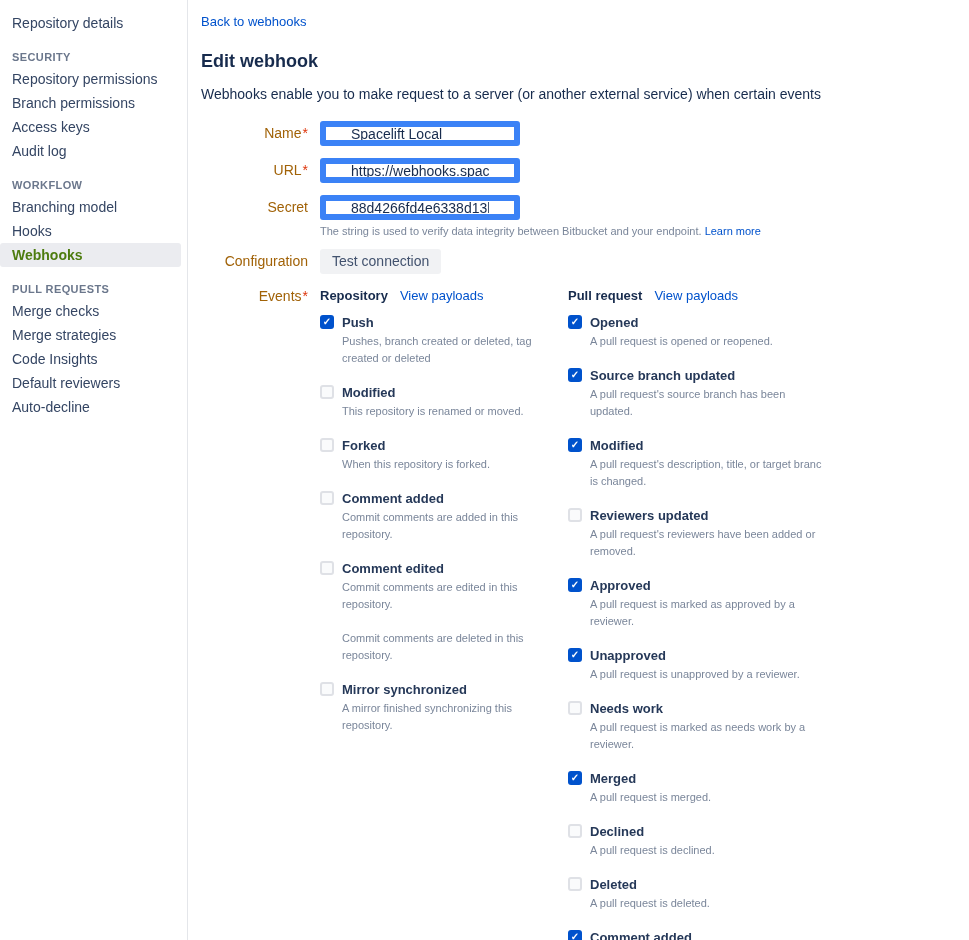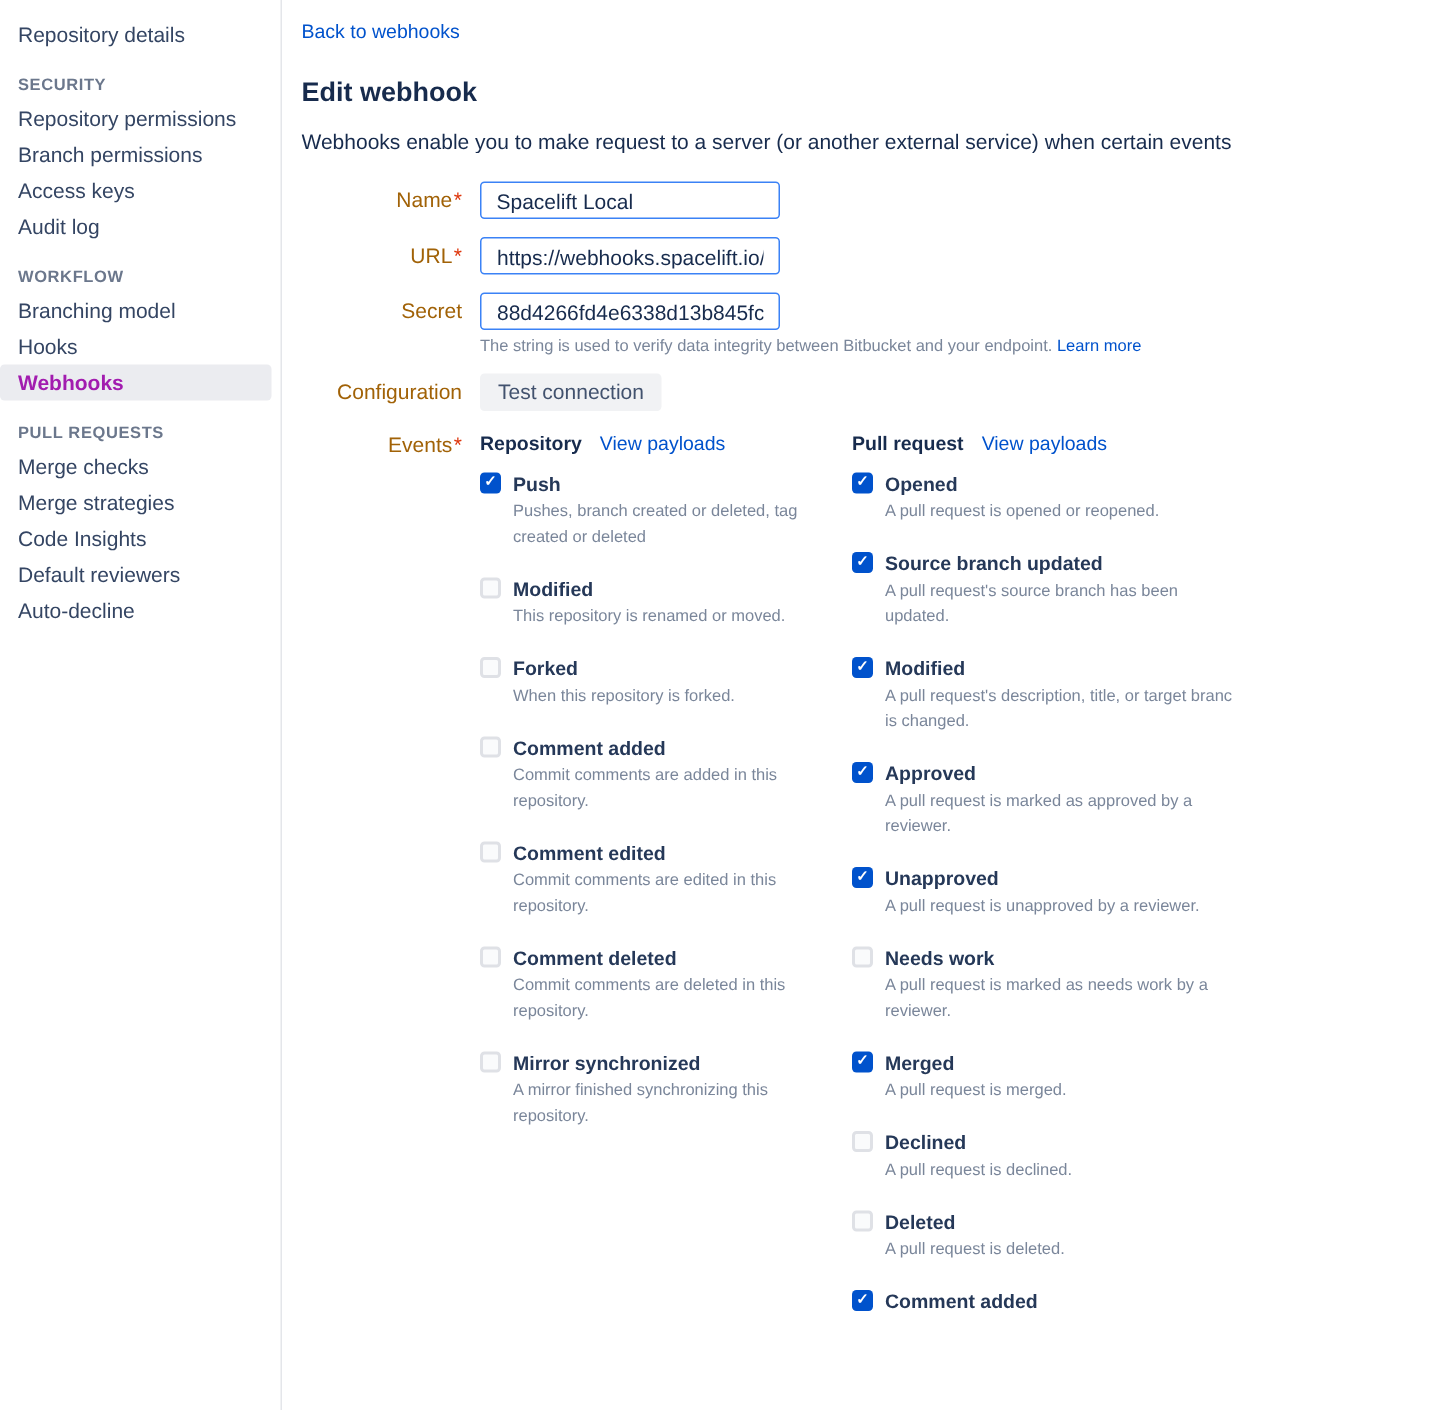--- a/index.html
+++ b/index.html
@@ -6,38 +6,38 @@
   html,body { width:969px; height:940px; overflow:hidden; background:#fff;
     font-family:"Liberation Sans", sans-serif; color:#172B4D; }
   .app { display:flex; width:822px; height:940px; }
 
   
   .sidebar { width:188px; flex:0 0 188px; border-right:1px solid #E4E6EA; padding-top:11px; }
   .nav-item { height:24px; display:flex; align-items:center; padding:0 12px;
     font-size:14px; color:#344563; cursor:pointer; white-space:nowrap; }
   .nav-item:first-child { margin-bottom:12px; }
   .nav-item.active { background:#EBECF0; border-radius:3px; margin-right:6px;
-    font-weight:bold; color:#a21caf; }
+    font-weight:bold; color:#4d7c0f; }
   .nav-heading { height:20px; margin-top:12px; display:flex; align-items:center;
     padding:0 12px; font-size:11px; font-weight:bold; letter-spacing:.4px; color:#6B778C; }
 
   
   .content { flex:1; padding:12px 0 0 13px; overflow:hidden; }
   .back-link { display:inline-block; font-size:13px; color:#0052CC; text-decoration:none; cursor:pointer; }
   .page-title { font-size:18px; font-weight:bold; color:#172B4D; margin-top:21px; }
   .page-desc { font-size:14px; color:#172B4D; margin-top:14px; white-space:nowrap; overflow:hidden; }
 
   .form { margin-top:19px; }
   .form-row { display:grid; grid-template-columns:107px 1fr; column-gap:12px;
     align-items:center; margin-bottom:12px; }
   .form-row.top { align-items:start; }
   .form-label { font-size:14px; color:#a16207; text-align:right; line-height:25px; white-space:nowrap; }
   .req::after { content:"*"; color:#DE350B; margin-left:1px; }
-  .text-input { width:200px; height:25px; border:1px solid #3b82f6; border-radius:3px;
-    padding:0 10px; font-size:14px; color:#172B4D; font-family:"Liberation Sans",sans-serif;
+  .text-input { width:200px; height:25px; border:6px solid #3b82f6; border-radius:3px;
+    padding:0 25px; font-size:14px; color:#172B4D; font-family:"Liberation Sans",sans-serif;
     background:#fff; outline:none; }
   .helper { margin-top:5px; font-size:11px; color:#7A869A; }
   .helper a { color:#0052CC; text-decoration:none; cursor:pointer; }
   .btn { display:inline-block; height:25px; padding:0 12px; background:#F1F2F4;
     border:none; border-radius:3px; font-size:14px; color:#42526E; line-height:25px;
     font-family:"Liberation Sans",sans-serif; cursor:pointer; }
 
   
   .events-row { margin-top:14px; margin-bottom:0; }
   .events-label { line-height:16px; }
@@ -156,24 +156,20 @@
                 <div class="event-desc">Commit comments are added in this repository.</div>
               </div>
               <div class="event-item">
                 <label class="event-row">
                   <span class="cb"></span>
                   <span class="event-label">Comment edited</span>
                 </label>
                 <div class="event-desc">Commit comments are edited in this repository.</div>
               </div>
               <div class="event-item">
-                <label class="event-row">
-                  <span class="cb"></span>
-                  <span class="event-label">Comment deleted</span>
-                </label>
                 <div class="event-desc">Commit comments are deleted in this repository.</div>
               </div>
               <div class="event-item">
                 <label class="event-row">
                   <span class="cb"></span>
                   <span class="event-label">Mirror synchronized</span>
                 </label>
                 <div class="event-desc">A mirror finished synchronizing this repository.</div>
               </div>
             </div>
@@ -204,20 +200,27 @@
                 <label class="event-row">
                   <span class="cb checked">
                     <span class="check">✓</span>
                   </span>
                   <span class="event-label">Modified</span>
                 </label>
                 <div class="event-desc">A pull request's description, title, or target branch is changed.</div>
               </div>
               <div class="event-item">
                 <label class="event-row">
+                  <span class="cb"></span>
+                  <span class="event-label">Reviewers updated</span>
+                </label>
+                <div class="event-desc">A pull request's reviewers have been added or removed.</div>
+              </div>
+              <div class="event-item">
+                <label class="event-row">
                   <span class="cb checked">
                     <span class="check">✓</span>
                   </span>
                   <span class="event-label">Approved</span>
                 </label>
                 <div class="event-desc">A pull request is marked as approved by a reviewer.</div>
               </div>
               <div class="event-item">
                 <label class="event-row">
                   <span class="cb checked">

